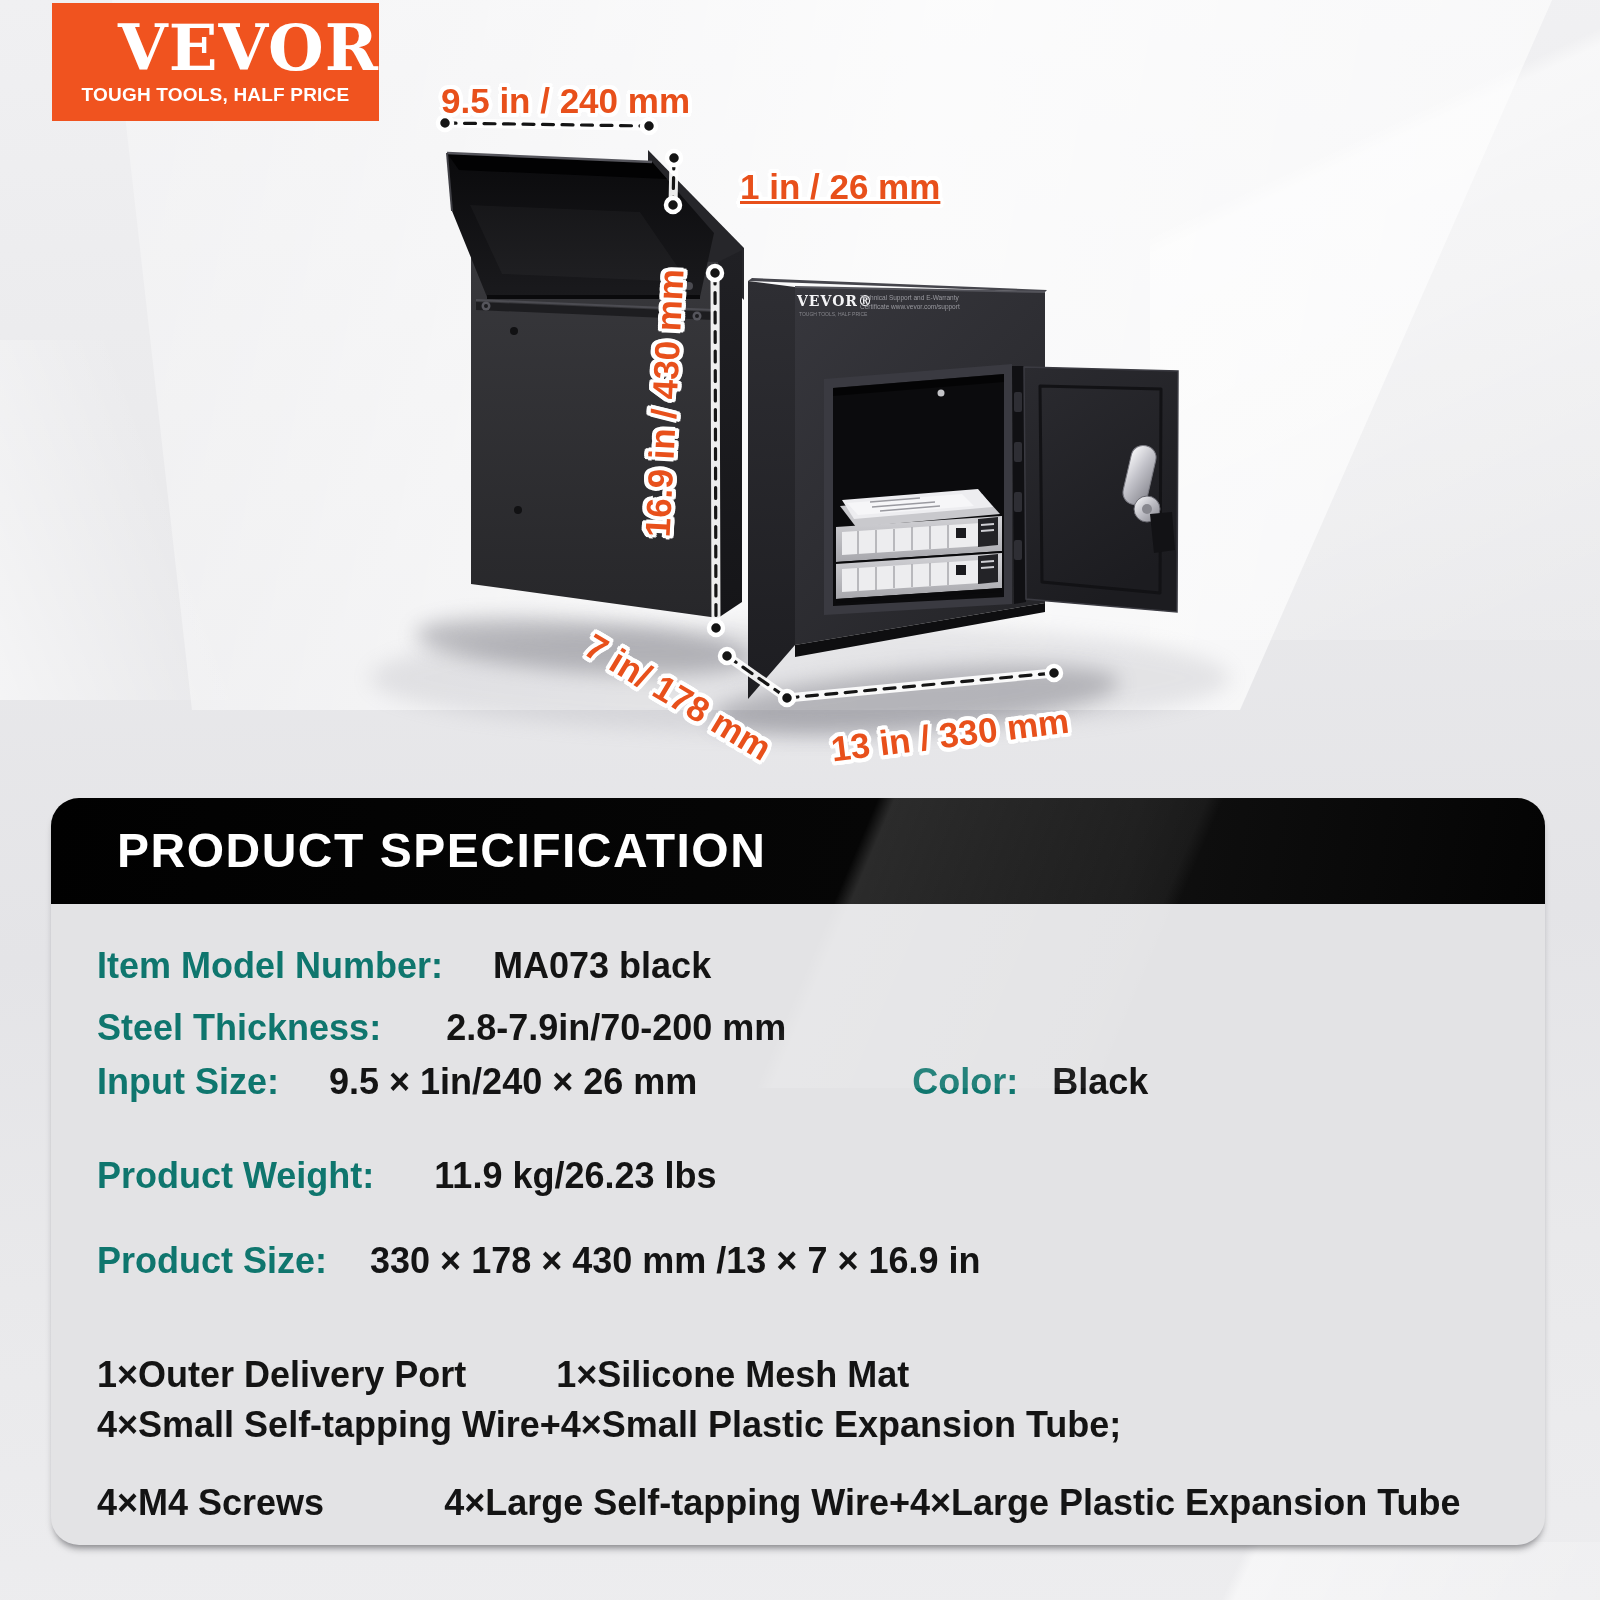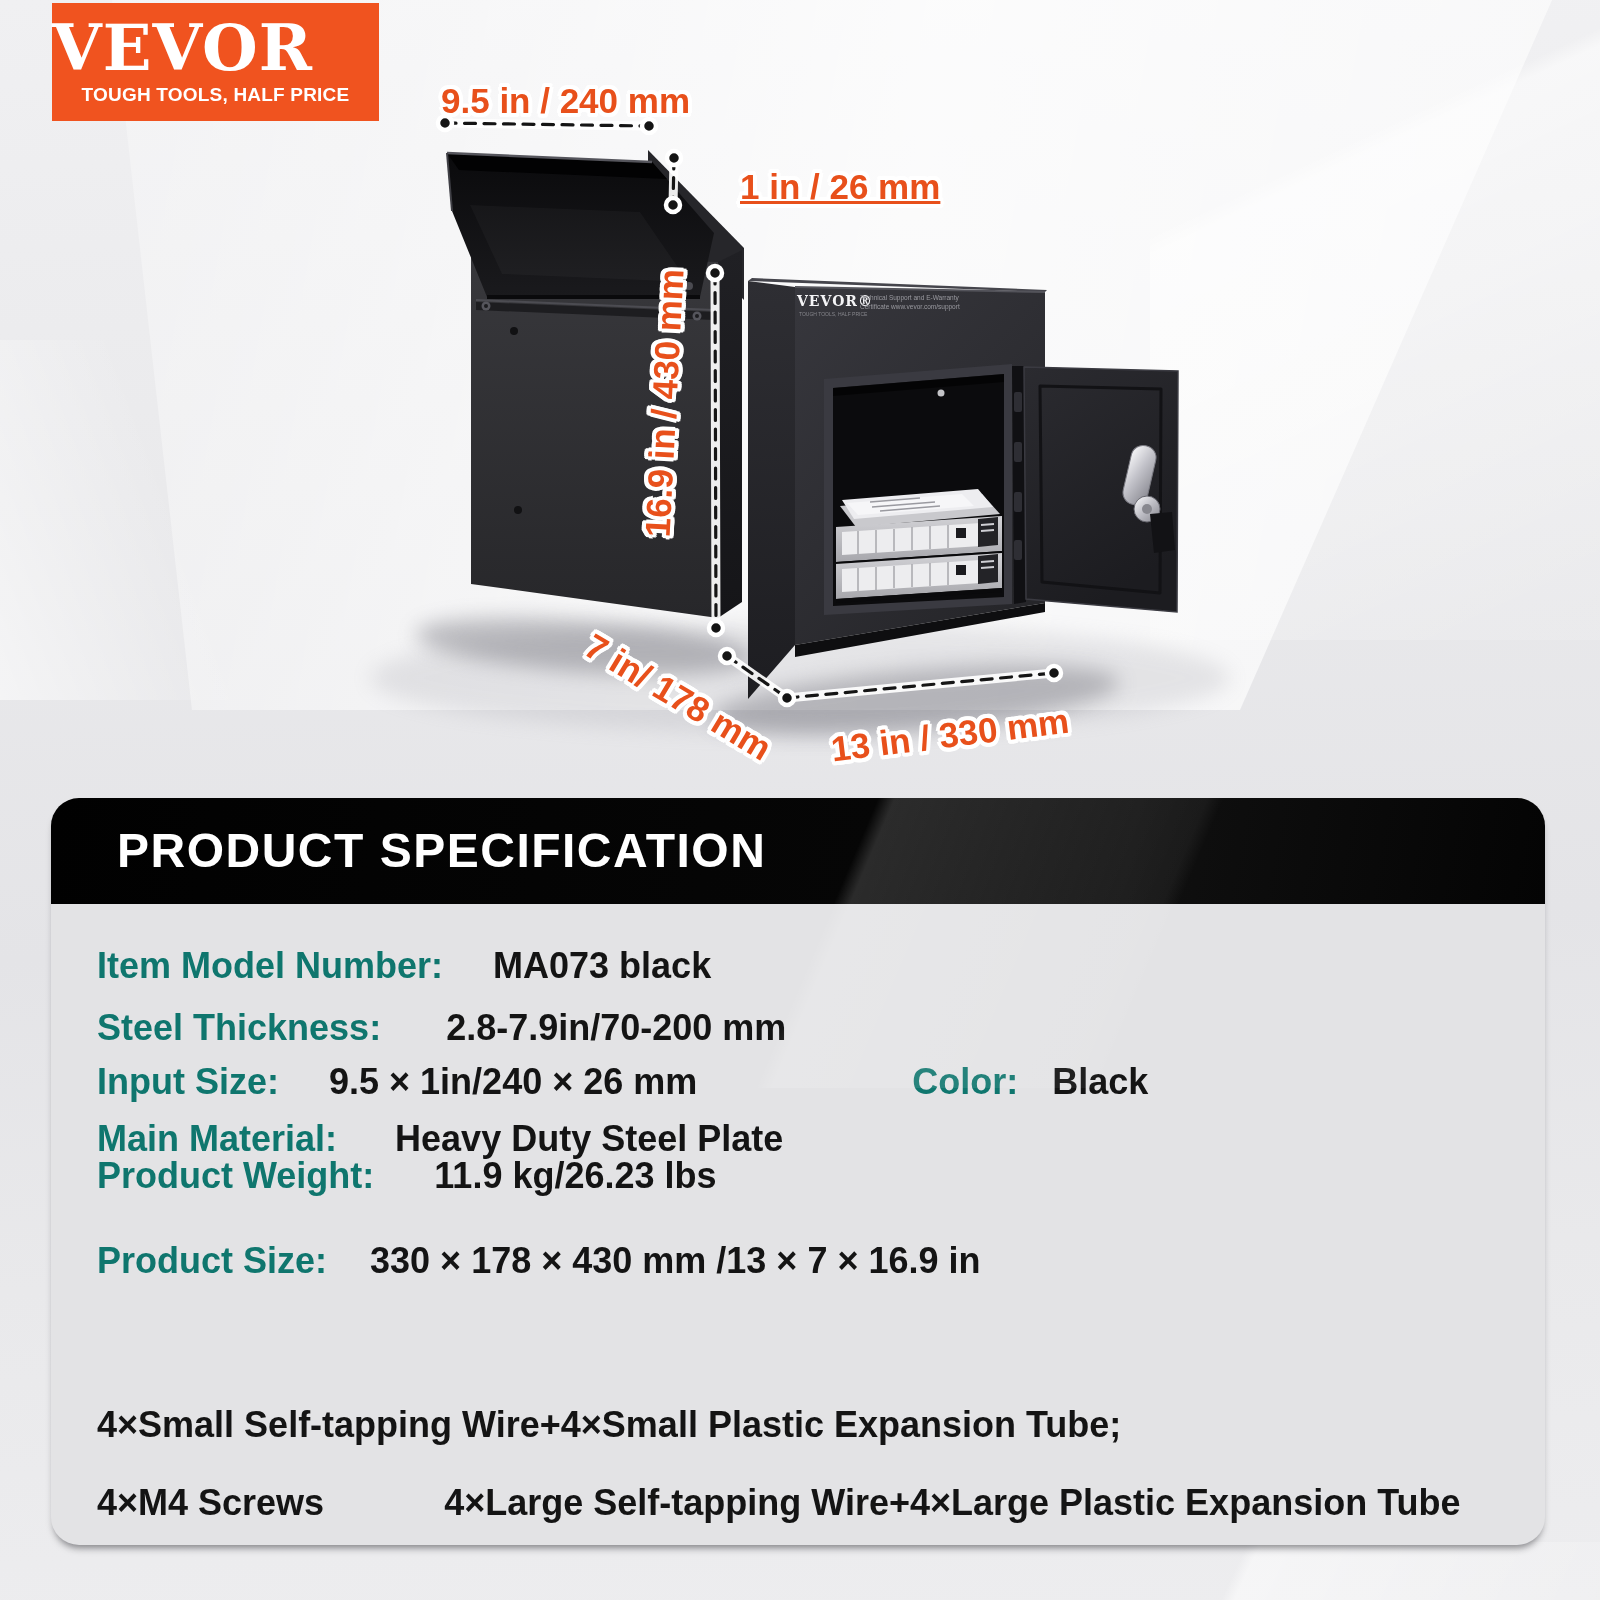--- a/index.html
+++ b/index.html
@@ -19,21 +19,21 @@
     background:linear-gradient(70deg,rgba(255,255,255,.55),rgba(255,255,255,0) 60%);}
   .facet-bottom{left:950px;top:1542px;width:650px;height:58px;
     background:linear-gradient(115deg,rgba(255,255,255,0) 44%,rgba(255,255,255,.5) 46%,rgba(255,255,255,.15) 100%);}
   .panel-sheen{left:600px;top:798px;width:720px;height:290px;z-index:4;
     background:linear-gradient(113deg,rgba(255,255,255,0) 33%,rgba(255,255,255,.15) 35%,rgba(255,255,255,.05) 72%,rgba(255,255,255,0) 74%);}
   .scene{position:absolute;left:0;top:0;z-index:2;}
 
   
   .logo{left:52px;top:3px;width:327px;height:118px;background:#F0531F;z-index:3;}
   .logo-name{font-family:"DejaVu Serif",serif;font-weight:bold;font-size:64px;line-height:64px;
-    color:#fff;text-align:left;margin-top:13px;letter-spacing:1px;}
+    color:#fff;text-align:right;margin-top:13px;letter-spacing:1px;}
   .logo-tag{font-weight:bold;font-size:19px;color:#fff;text-align:center;margin-top:4px;letter-spacing:.2px;}
 
   
   .dim{position:absolute;z-index:3;font-weight:bold;font-size:35px;line-height:1.1;color:#E8501B;white-space:nowrap;
     text-shadow:-3px -3px 0 #fff,0 -4px 0 #fff,3px -3px 0 #fff,4px 0 0 #fff,3px 3px 0 #fff,
                 0 4px 0 #fff,-3px 3px 0 #fff,-4px 0 0 #fff,-2px -4px 0 #fff,2px -4px 0 #fff,
                 2px 4px 0 #fff,-2px 4px 0 #fff;}
   .dim-c{text-align:center;}
   #dim-topwidth{left:441px;top:82px;}
   #dim-slot{left:740px;top:168px;text-decoration:underline;}
@@ -239,32 +239,32 @@
   <div class="row" style="top:209px">
     <span class="lbl">Steel Thickness:</span>
     <span class="val" style="margin-left:55px">2.8-7.9in/70-200 mm</span>
   </div>
   <div class="row" style="top:263px">
     <span class="lbl">Input Size:</span>
     <span class="val" style="margin-left:40px">9.5 × 1in/240 × 26 mm</span>
     <span class="lbl" style="margin-left:205px">Color:</span>
     <span class="val" style="margin-left:24px">Black</span>
   </div>
-  <div class="row" style="top:320px">
-    <span class="lbl">Main Material:</span>
-    <span class="val" style="margin-left:48px">Heavy Duty Steel Plate</span>
-  </div>
   <div class="row" style="top:357px">
     <span class="lbl">Product Weight:</span>
     <span class="val" style="margin-left:50px">11.9 kg/26.23 lbs</span>
   </div>
   <div class="row" style="top:442px">
     <span class="lbl">Product Size:</span>
     <span class="val" style="margin-left:33px">330 × 178 × 430  mm /13 × 7 × 16.9 in</span>
   </div>
+  <div class="row" style="top:556px">
+    <span class="val">1×Outer Delivery Port</span>
+    <span class="val" style="margin-left:80px">1×Silicone Mesh Mat</span>
+  </div>
   <div class="row" style="top:606px">
     <span class="val">4×Small Self-tapping Wire+4×Small Plastic Expansion Tube;</span>
   </div>
   <div class="row" style="top:684px">
     <span class="val">4×M4 Screws</span>
     <span class="val" style="margin-left:110px">4×Large Self-tapping Wire+4×Large Plastic Expansion Tube</span>
   </div>
 </div>
 
 <div class="facet panel-sheen"></div>

